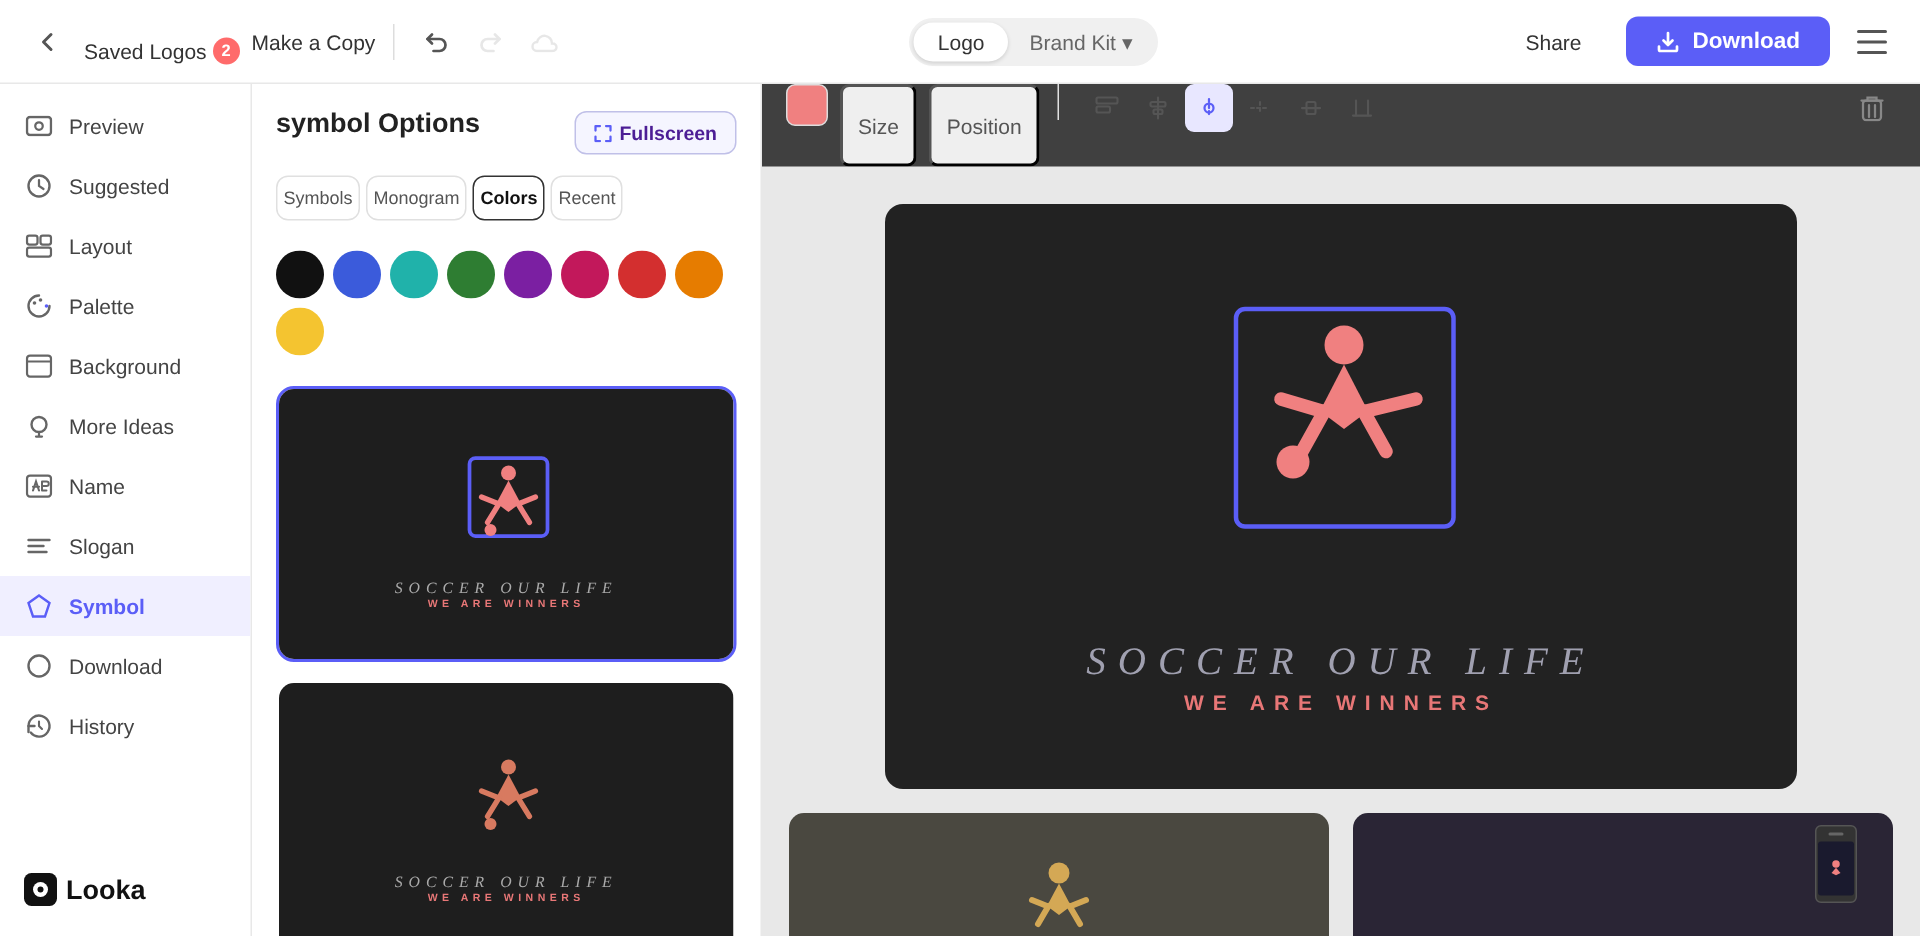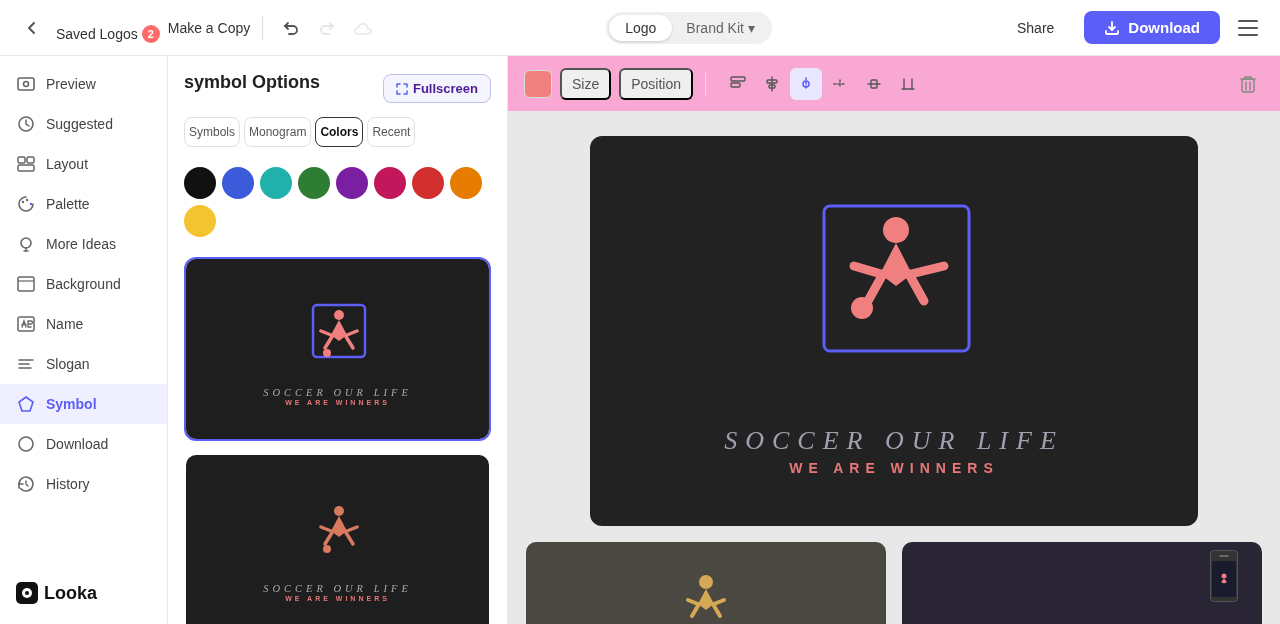--- a/index.html
+++ b/index.html
@@ -47,21 +47,21 @@
     .panel-tab.active { background: #fff; border-color: #333; color: #111; font-weight: 600; }
     .color-swatches { display: flex; gap: 6px; padding: 8px 16px 12px; flex-wrap: wrap; }
     .swatch { width: 32px; height: 32px; border-radius: 50%; cursor: pointer; border: 2px solid transparent; }
     .panel-content { flex: 1; overflow-y: auto; padding: 8px 16px; }
     .logo-card { border-radius: 12px; overflow: hidden; cursor: pointer; margin-bottom: 12px; border: 2.5px solid transparent; }
     .logo-card.selected { border-color: #5b5ef7; }
     .logo-card-img { width: 100%; background: #1e1e1e; display: flex; align-items: center; justify-content: center; flex-direction: column; height: 180px; position: relative; }
 
     
     .canvas-area { flex: 1; background: #e8e8e8; display: flex; flex-direction: column; overflow: hidden; }
-    .canvas-toolbar { height: 56px; background: #f9a8d4; border-bottom: 1px solid #e8e8e8; display: flex; align-items: center; gap: 8px; padding: 0 16px; flex-shrink: 0; }
+    .canvas-toolbar { height: 56px; background: #404040; border-bottom: 1px solid #e8e8e8; display: flex; gap: 8px; padding: 0 16px; flex-shrink: 0; }
     .color-dot { width: 28px; height: 28px; border-radius: 6px; cursor: pointer; border: 1.5px solid #ddd; }
     .toolbar-label { font-size: 14px; color: #555; cursor: pointer; padding: 6px 10px; border-radius: 6px; }
     .toolbar-sep { width: 1px; height: 24px; background: #e0e0e0; margin: 0 4px; }
     .align-btns { display: flex; gap: 2px; margin-left: 4px; }
     .align-btn { width: 32px; height: 32px; border: none; background: none; cursor: pointer; display: flex; align-items: center; justify-content: center; border-radius: 6px; }
     .align-btn.active { background: #e8e7ff; }
     .delete-btn { width: 32px; height: 32px; border: none; background: none; cursor: pointer; display: flex; align-items: center; justify-content: center; color: #888; margin-left: auto; border-radius: 6px; }
 
     .canvas-main { flex: 1; display: flex; flex-direction: column; align-items: center; justify-content: flex-start; padding: 24px; overflow: auto; }
     .main-logo-preview { width: 608px; height: 390px; background: #222; border-radius: 12px; display: flex; flex-direction: column; align-items: center; justify-content: center; flex-shrink: 0; position: relative; overflow: hidden; }
@@ -174,35 +174,35 @@
             <path d="M9 2a7 7 0 1 0 7 7" stroke="#666" stroke-width="1.6" stroke-linecap="round"></path>
             <circle cx="6" cy="7" r="1.2" fill="#666"></circle>
             <circle cx="10" cy="5" r="1.2" fill="#666"></circle>
             <circle cx="14" cy="9" r="1.2" fill="#5b5ef7"></circle>
           </svg>
       </span>
       <span>Palette</span>
     </div>
     <div class="sidebar-item">
       <span class="si-icon">
-        <svg width="18" height="18" viewBox="0 0 18 18" fill="none">
-            <circle cx="9" cy="8" r="5" stroke="#666" stroke-width="1.6"></circle>
-            <path d="M9 13v3M7 16h4" stroke="#666" stroke-width="1.5" stroke-linecap="round"></path>
-          </svg>
-      </span>
-      <span>More Ideas</span>
-    </div>
-    <div class="sidebar-item">
-      <span class="si-icon">
         <svg width="18" height="16" viewBox="0 0 18 16" fill="none">
             <rect x="1" y="1" width="16" height="14" rx="2" stroke="#666" stroke-width="1.5"></rect>
             <path d="M1 5h16" stroke="#666" stroke-width="1.2"></path>
           </svg>
       </span>
       <span>Background</span>
+    </div>
+    <div class="sidebar-item">
+      <span class="si-icon">
+        <svg width="18" height="18" viewBox="0 0 18 18" fill="none">
+            <circle cx="9" cy="8" r="5" stroke="#666" stroke-width="1.6"></circle>
+            <path d="M9 13v3M7 16h4" stroke="#666" stroke-width="1.5" stroke-linecap="round"></path>
+          </svg>
+      </span>
+      <span>More Ideas</span>
     </div>
     <div class="sidebar-item">
       <span class="si-icon">
         <svg width="18" height="16" viewBox="0 0 18 16" fill="none">
             <rect x="1" y="1" width="16" height="14" rx="2" stroke="#666" stroke-width="1.5"></rect>
             <path d="M5 11l2-6 2 6M5 8.5h4" stroke="#666" stroke-width="1.4" stroke-linecap="round"></path>
             <path d="M11 5v6M11 5h3a1.5 1.5 0 0 1 0 3h-3m0 3h3" stroke="#666" stroke-width="1.3" stroke-linecap="round"></path>
           </svg>
       </span>
       <span>Name</span>

